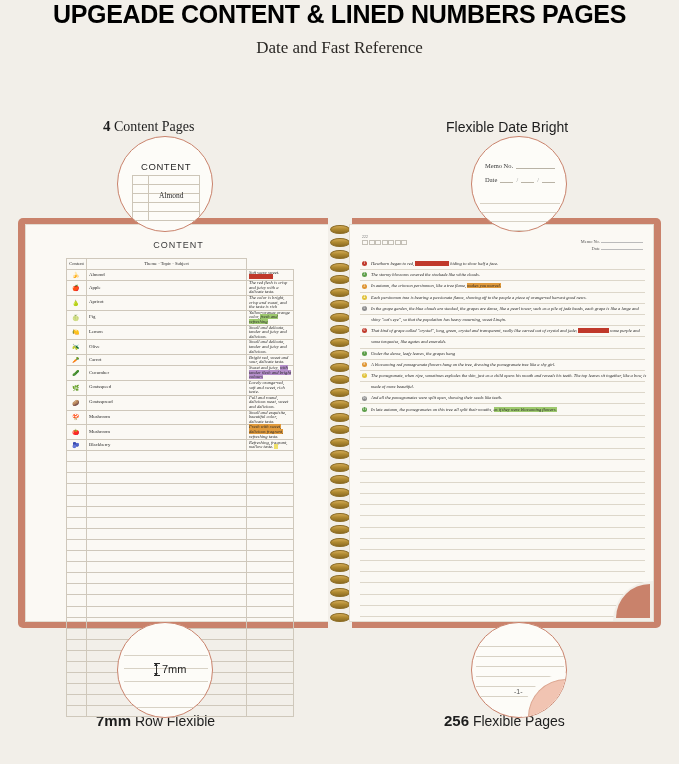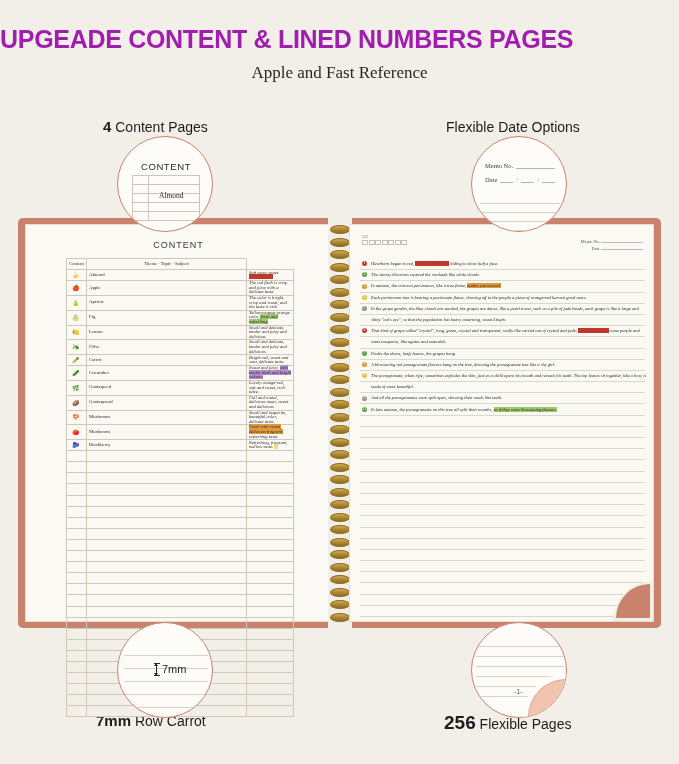--- a/index.html
+++ b/index.html
@@ -6,46 +6,46 @@
   html, body { margin:0; padding:0; }
   body {
     width: 679px; height: 764px;
     background: #f2efe9;
     font-family: "Liberation Sans", sans-serif;
     color: #1d1d1d;
     position: relative;
     overflow: hidden;
   }
   .headline {
+    text-align: center;
     font-size: 25px;
     font-weight: bold;
     letter-spacing: -0.3px;
-    margin-top: 25px;
-    color: #a21caf;
+    color: #000000;
   }
   .subhead {
     text-align: center;
     font-size: 17px;
     margin-top: 9px;
     color: #2a2724;
     font-family: "Liberation Serif", serif;
   }
   
   .label-4content {
-    position:absolute; left:103px; top:118px; font-size:14px;
+    position:absolute; left:103px; top:118px; font-size:14px;font-family:Liberation Serif, serif;
   }
   .label-4content b { font-size:15px; }
   .label-flex {
     position:absolute; left:446px; top:119px; font-size:14px;
   }
   
   .label-7mm { position:absolute; left:96px; top:712px; font-size:14px; }
   .label-7mm b { font-size:15px; }
   .label-256 { position:absolute; left:444px; top:712px; font-size:14px; }
-  .label-256 b { font-size:19px;text-align:right; }
+  .label-256 b { font-size:15px;text-align:right; }
 
   
   .notebook {
     position:absolute;
     left:18px; top:218px;
     width: 643px; height: 410px;
   }
   .book-wrap {
     position:absolute; left:0; top:0; width:643px; height:410px;
   }
@@ -208,31 +208,31 @@
   .m4-flap {
     position:absolute; right:2px; bottom:2px; width:38px; height:38px;
     background:#f1c4b2; border-top-left-radius:38px; border-left:1px solid #dba58f; border-top:1px solid #dba58f;
   }
   .m4-num { position:absolute; left:42px; bottom:22px; font-size:7px; color:#555; }
 </style>
 </head>
 <body>
 
 <div class="headline">UPGEADE CONTENT &amp; LINED NUMBERS PAGES</div>
-<div class="subhead">Apple and Fast Reference</div>
+<div class="subhead">Date and Fast Reference</div>
 
 <div class="label-4content">
   <b>4</b>
   <span>Content Pages</span>
 </div>
-<div class="label-flex">Flexible Date Options</div>
+<div class="label-flex">Flexible Date Bright</div>
 
 <div class="label-7mm">
   <b>7mm</b>
-  <span>Row Carrot</span>
+  <span>Row Flexible</span>
 </div>
 <div class="label-256">
   <b>256</b>
   <span>Flexible Pages</span>
 </div>
 
 <div class="notebook">
   <div class="book-wrap">
     <div class="cover"></div>
 

